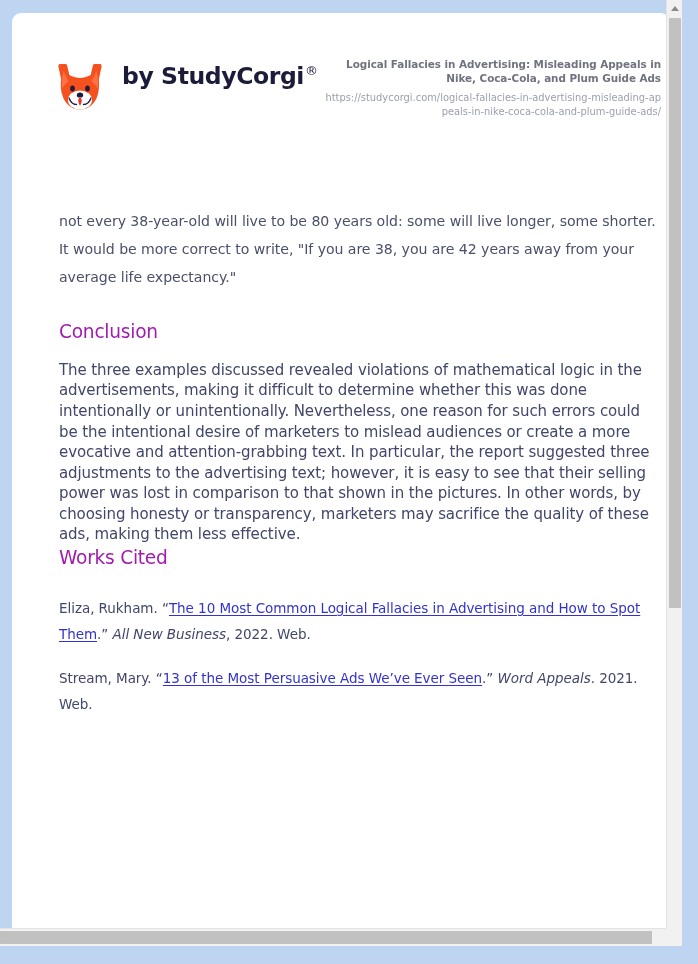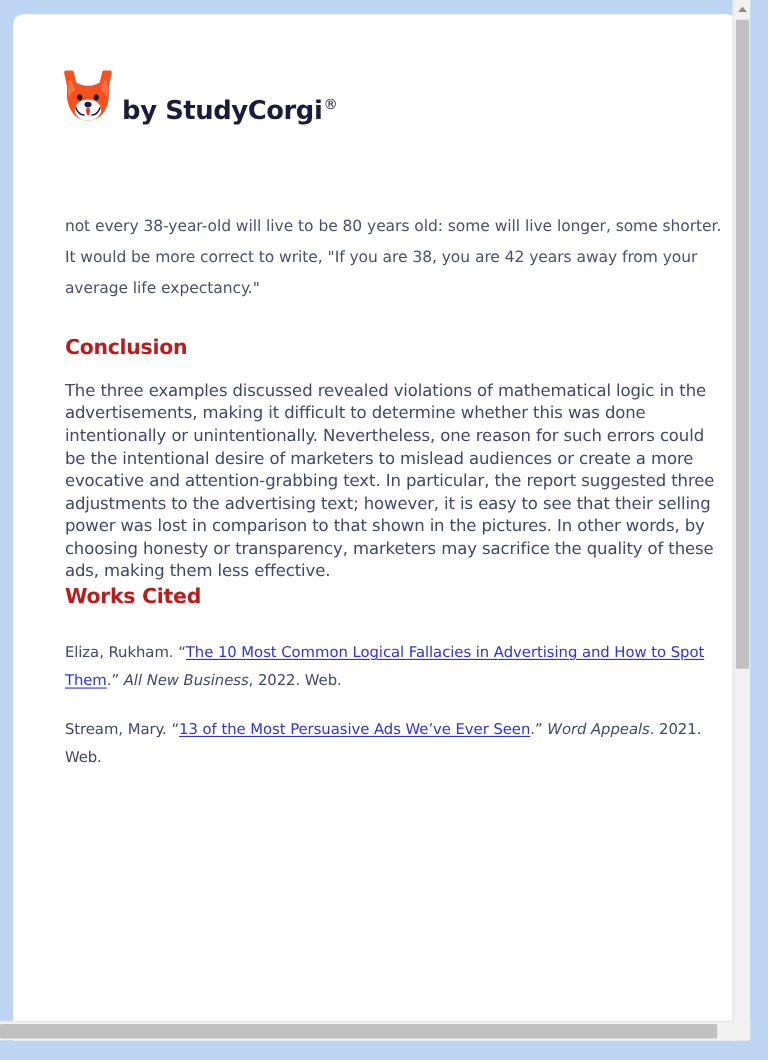--- a/index.html
+++ b/index.html
@@ -44,22 +44,22 @@
     width: 100%;
     height: 150px;
     display: flex;
     align-items: center;
     justify-content: space-between;
     padding: 0 6px 0 45px;
   }
 
   .brand {
     display: flex;
-    align-items: flex-end;
-    gap: 8px;
+    align-items: flex-start;
+    gap: 19px;
     flex: 0 0 auto;
   }
 
   .logo-mark { width: 46px; height: 52px; display: block; flex: 0 0 auto; }
 
   .brand-word {
     font-size: 23.5px;
     font-weight: 700;
     color: #1c1b3a;
     letter-spacing: -0.4px;
@@ -96,42 +96,42 @@
     color: #9ba0ad;
     line-height: 1.42;
     margin-top: 5px;
     word-break: break-all;
   }
 
   
   #content {
     position: absolute;
     left: 47px;
-    top: 179px;
+    top: 194px;
     width: 600px;
   }
 
   .para-loose {
     font-size: 14.1px;
     color: #4a4f6b;
     line-height: 2.0;
     letter-spacing: -0.05px;
   }
 
   .para-tight {
     font-size: 15px;
     color: #41466a;
     line-height: 1.37;
     letter-spacing: -0.1px;
   }
 
   h2.heading {
     font-size: 18.6px;
-    font-weight: 700;
-    color: #b91c1c;
+    font-weight: 400;
+    color: #a21caf;
     letter-spacing: -0.25px;
     line-height: 1.2;
   }
 
   #conclusion-heading { margin-top: 29px; margin-bottom: 17px; }
   #works-cited-heading { margin-top: 2px; margin-bottom: 26px; }
 
   .citation {
     font-size: 13.5px;
     color: #41466a;
@@ -246,20 +246,24 @@
           <ellipse cx="15.5" cy="26.5" rx="2.3" ry="2.9" fill="#1c1b3a"></ellipse>
           <ellipse cx="30.5" cy="26.5" rx="2.3" ry="2.9" fill="#1c1b3a"></ellipse>
           <ellipse cx="23" cy="33" rx="3.2" ry="2.6" fill="#1c1b3a"></ellipse>
           <path d="M23 35.5 C23 35.5 21.2 36 21.2 38.5 C21.2 41.5 23 43.5 23 43.5 C23 43.5 24.8 41.5 24.8 38.5 C24.8 36 23 35.5 23 35.5 Z" fill="#e53935"></path>
           <path d="M12 36 C13.5 40.5 16.5 42.5 19.5 42.5" stroke="#1c1b3a" stroke-width="1.3" fill="none" stroke-linecap="round"></path>
           <path d="M34 36 C32.5 40.5 29.5 42.5 26.5 42.5" stroke="#1c1b3a" stroke-width="1.3" fill="none" stroke-linecap="round"></path>
         </svg>
         <div class="brand-word"><span>by StudyCorgi</span><span class="brand-reg">®</span></div>
       </div>
 
+      <div class="header-meta">
+        <div class="header-title">Logical Fallacies in Advertising: Misleading Appeals in Nike, Coca-Cola, and Plum Guide Ads</div>
+        <div class="header-url">https://studycorgi.com/logical-fallacies-in-advertising-misleading-appeals-in-nike-coca-cola-and-plum-guide-ads/</div>
+      </div>
 
     </div>
 
     <div id="content">
 
       <p class="para-loose">not every 38-year-old will live to be 80 years old: some will live longer, some shorter. It would be more correct to write, "If you are 38, you are 42 years away from your average life expectancy."</p>
 
       <h2 class="heading" id="conclusion-heading">Conclusion</h2>
 
       <p class="para-tight">The three examples discussed revealed violations of mathematical logic in the advertisements, making it difficult to determine whether this was done intentionally or unintentionally. Nevertheless, one reason for such errors could be the intentional desire of marketers to mislead audiences or create a more evocative and attention-grabbing text. In particular, the report suggested three adjustments to the advertising text; however, it is easy to see that their selling power was lost in comparison to that shown in the pictures. In other words, by choosing honesty or transparency, marketers may sacrifice the quality of these ads, making them less effective.</p>

